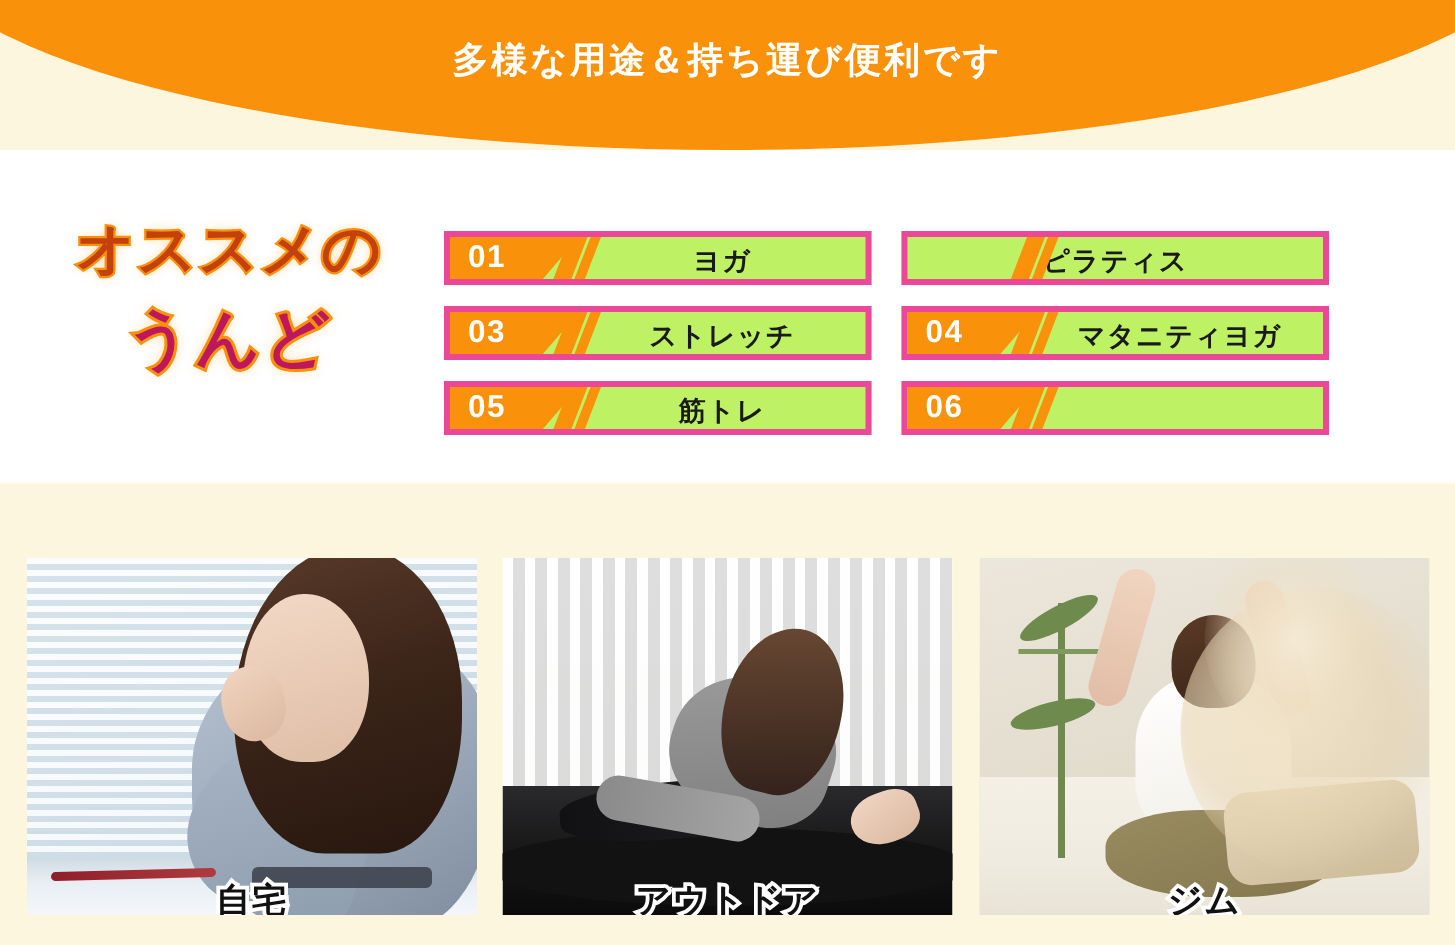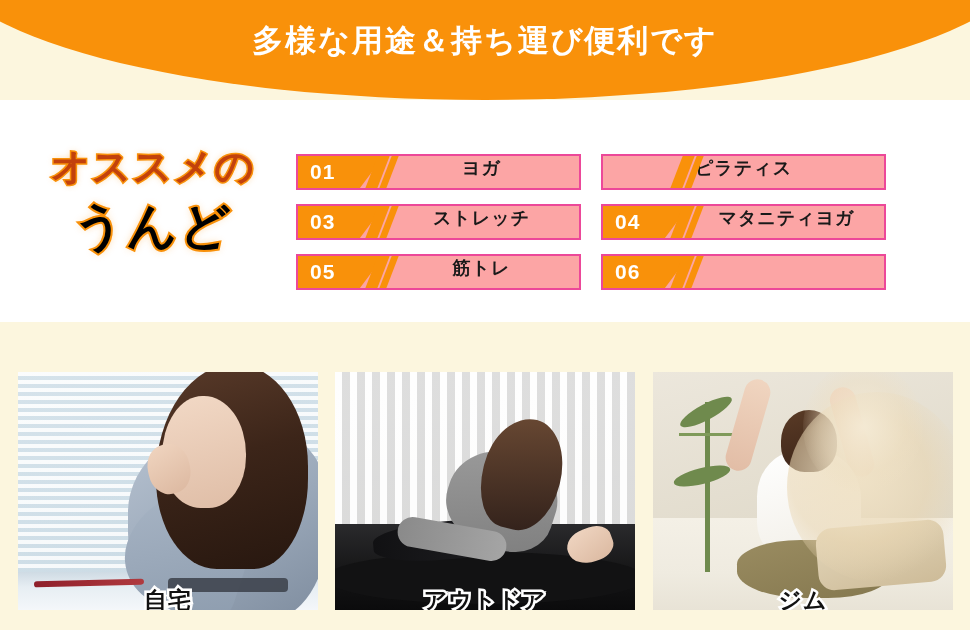--- a/index.html
+++ b/index.html
@@ -19,21 +19,21 @@
   .banner .curve{
     position:absolute;left:-6%;top:-320px;
     width:112%;height:420px;
     background:#F9910A;
     border-radius:0 0 50% 50%/0 0 34% 34%;
   }
   .banner-title{
     position:absolute;left:0;top:21px;width:970px;
     text-align:center;
     color:#ffffff;
-    font-size:31px;
+    font-size:24px;
     font-weight:bold;
     letter-spacing:2px;
     line-height:40px;
     white-space:nowrap;
   }
 
   
   .white-band{
     position:absolute;left:0;top:100px;width:970px;height:222px;
     background:#FFFFFF;
@@ -50,40 +50,40 @@
   }
   .hd-line1{
     font-size:39px;font-weight:bold;color:#c2410c;line-height:54px;
     letter-spacing:1px;
     -webkit-text-stroke:3px #F9910A;
     paint-order:stroke fill;
     text-shadow:0 0 7px rgba(249,145,10,.45);
     white-space:nowrap;
   }
   .hd-line2{
-    font-size:50px;font-weight:bold;color:#000000;line-height:72px;
+    font-size:43px;font-weight:bold;color:#be185d;line-height:72px;
     letter-spacing:2px;
     -webkit-text-stroke:4px #F9910A;
     paint-order:stroke fill;
     text-shadow:0 0 9px rgba(249,145,10,.45);
     white-space:nowrap;
     margin-top:-4px;
   }
 
   
   .list-col{position:absolute;top:154px;width:285px;}
   .col-left{left:296px;}
   .col-right{left:601px;}
 
   .row{
     position:relative;height:36px;margin-bottom:14px;
-    border:2px solid #ec4899;
-    background:#fca5a5;
+    border:4px solid #ec4899;
+    background:#bef264;
     box-sizing:border-box;
-    display:flex;align-items:flex-start;
+    display:flex;align-items:flex-end;
     overflow:hidden;
   }
   .row .badge{
     position:relative;
     width:86px;height:100%;
     background:#F9910A;
     color:#ffffff;
     font-size:21px;font-weight:bold;
     display:flex;align-items:center;
     padding-left:12px;

